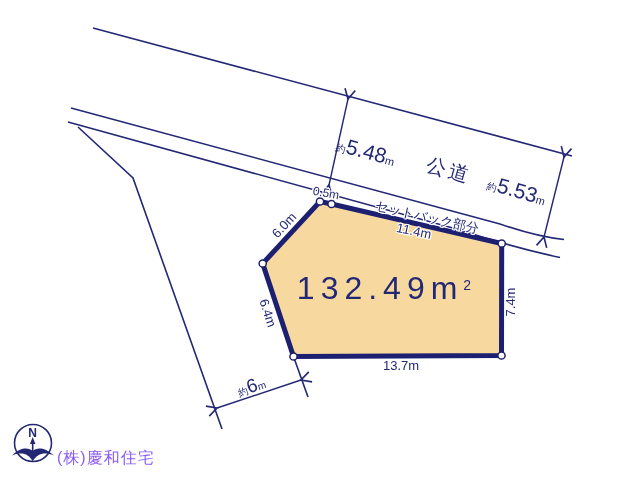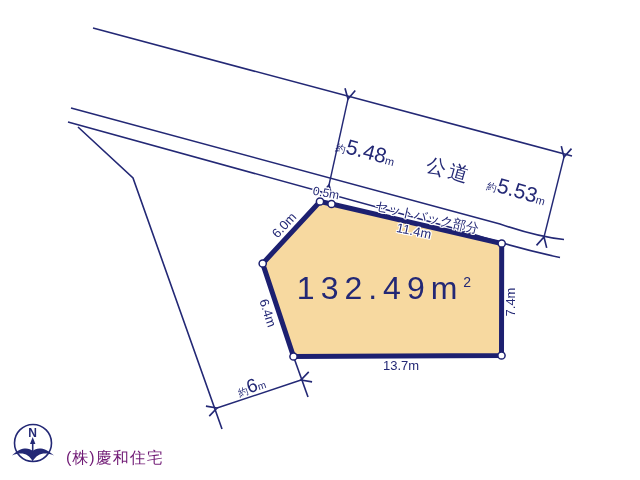--- a/index.html
+++ b/index.html
@@ -16,22 +16,22 @@
     text-shadow:-1px -1px 0 #fff,1px -1px 0 #fff,-1px 1px 0 #fff,1px 1px 0 #fff,
                 0 -1px 0 #fff,0 1px 0 #fff,-1px 0 0 #fff,1px 0 0 #fff;
   }
   .dim{font-size:13px;}
   .sm{font-size:10px;}
   .unit{font-size:11px;}
   .big-num{font-size:21px;}
   .road-name{font-size:20px;letter-spacing:3px;}
   .area{font-size:32px;letter-spacing:6px;}
   .area .sup{font-size:14px;position:relative;top:-12px;letter-spacing:0;}
-  .company{position:absolute;left:66px;top:450px;font-size:16px;letter-spacing:1px;
-    color:#701a75;line-height:1;}
+  .company{position:absolute;left:57px;top:450px;font-size:16px;letter-spacing:1px;
+    color:#8b5cf6;line-height:1;}
   .sideroad-num{font-size:19px;}
 </style>
 </head>
 <body>
 
 <div class="stage">
 
   <svg width="640" height="480" viewBox="0 0 640 480">
     <defs>
       <marker id="ah" viewBox="0 0 12 12" refX="1.5" refY="6" markerWidth="10" markerHeight="10" orient="auto-start-reverse">
@@ -114,21 +114,21 @@
   <div class="lbl dim" style="left:401px;top:365px;transform:translate(-50%,-50%);">
     <span>13.7m</span>
   </div>
 
   <div class="lbl" style="left:251px;top:386px;transform:translate(-50%,-50%) rotate(-19deg);">
     <span class="sm">約</span>
       <span class="sideroad-num">6</span>
       <span class="sm">m</span>
   </div>
 
-  <div class="lbl area" style="left:384px;top:288px;transform:translate(-50%,-50%);">
+  <div class="lbl area" style="left:384px;top:288px;transform:translate(-50%,-50%);align-items:flex-end;">
     <span>132.49</span>
       <span>m</span>
       <span class="sup">2</span>
   </div>
 
   <div class="company">(株)慶和住宅</div>
 
 </div>
 
 </body></html>

